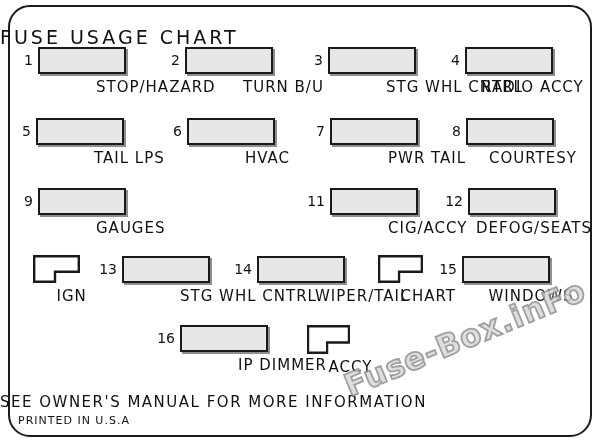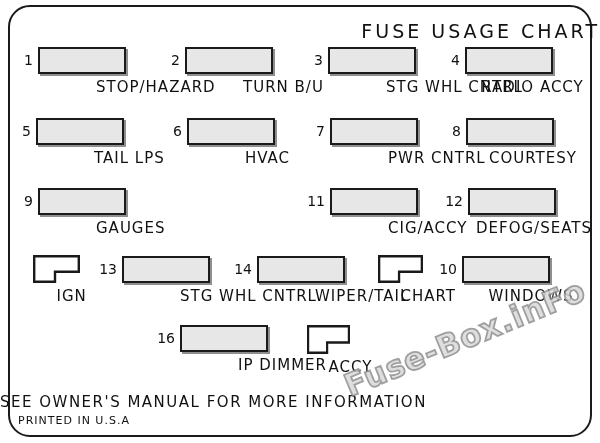--- a/index.html
+++ b/index.html
@@ -11,22 +11,22 @@
   .page{
     position:relative;width:600px;height:443px;background:#ffffff;
     font-family:"DejaVu Sans","Liberation Sans",sans-serif;color:#111;
     overflow:hidden;
   }
   .frame{
     position:absolute;left:8px;top:5px;right:8px;bottom:6px;
     border:2.5px solid var(--line);border-radius:22px;
   }
   .title{
-    position:absolute;left:0;top:20px;width:100%;
-    text-align:right;font-size:19px;letter-spacing:3px;white-space:nowrap;
+    position:absolute;left:0;top:26px;width:100%;
+    text-align:left;font-size:19px;letter-spacing:3px;white-space:nowrap;
   }
   .slot{position:absolute;display:flex;flex-wrap:wrap;align-items:flex-start;}
   .num{
     width:28px;text-align:right;padding-right:5px;box-sizing:border-box;
     font-size:14px;line-height:27px;white-space:nowrap;
   }
   .fusebox{
     width:88px;height:27px;box-sizing:border-box;
     background:var(--fill);border:2px solid var(--line);
     box-shadow:2px 2px 0 var(--shadow);
@@ -84,21 +84,21 @@
     <div class="flabel">TAIL LPS</div>
   </div>
   <div class="slot" style="left:159px;top:118px">
     <div class="num">6</div>
     <div class="fusebox"></div>
     <div class="flabel">HVAC</div>
   </div>
   <div class="slot" style="left:302px;top:118px">
     <div class="num">7</div>
     <div class="fusebox"></div>
-    <div class="flabel">PWR CNTRL</div>
+    <div class="flabel">PWR TAIL</div>
   </div>
   <div class="slot" style="left:438px;top:118px">
     <div class="num">8</div>
     <div class="fusebox"></div>
     <div class="flabel">COURTESY</div>
   </div>
 
   <div class="slot" style="left:10px;top:188px">
     <div class="num">9</div>
     <div class="fusebox"></div>
@@ -131,21 +131,21 @@
     <div class="fusebox"></div>
     <div class="flabel">WIPER/TAIL</div>
   </div>
   <div class="slot connector" style="left:378px;top:255px">
     <svg class="cshape" width="45" height="28" viewBox="0 0 47 28" preserveAspectRatio="none">
       <polygon points="1.2,1.2 45.8,1.2 45.8,16.8 22,16.8 22,26.8 1.2,26.8" fill="#ffffff" stroke="#1a1a1a" stroke-width="2.4"></polygon>
     </svg>
     <div class="flabel">CHART</div>
   </div>
   <div class="slot" style="left:434px;top:256px">
-    <div class="num">10</div>
+    <div class="num">15</div>
     <div class="fusebox"></div>
     <div class="flabel">WINDOWS</div>
   </div>
 
   <div class="slot" style="left:152px;top:325px">
     <div class="num">16</div>
     <div class="fusebox"></div>
     <div class="flabel">IP DIMMER</div>
   </div>
   <div class="slot connector" style="left:307px;top:325px">

